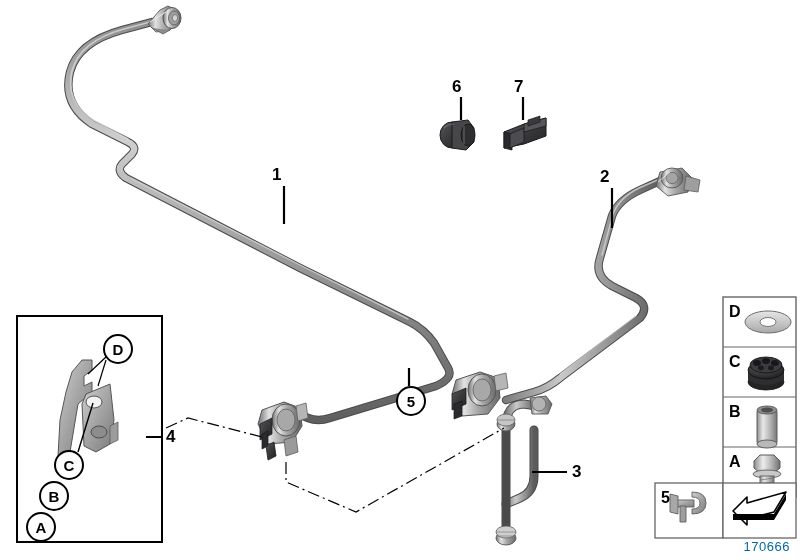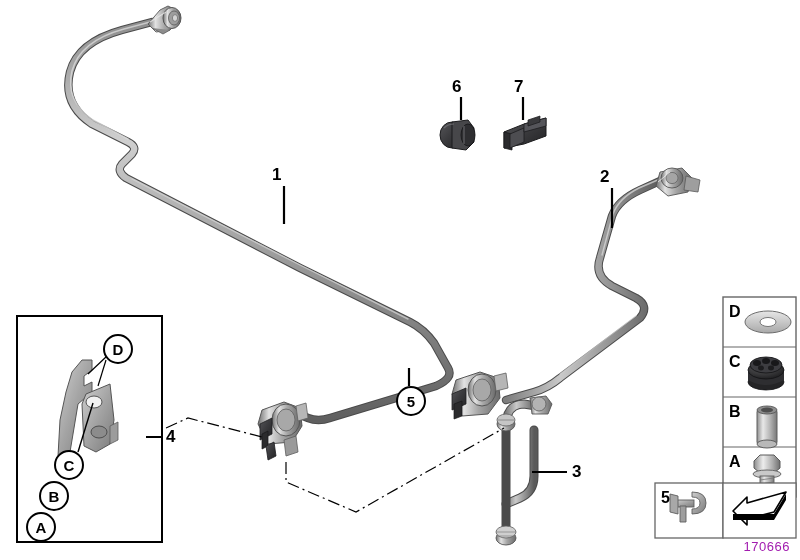--- a/index.html
+++ b/index.html
@@ -7,21 +7,21 @@
        font-family:"Liberation Sans",sans-serif;color:#000;}
   #stage{position:absolute;inset:0;width:800px;height:560px;}
   svg.layer{position:absolute;left:0;top:0;width:800px;height:560px;}
   .callout-num{position:absolute;font-weight:bold;font-size:17px;line-height:1;
                color:#000;}
   .circ{position:absolute;border:2px solid #000;border-radius:50%;
         background:#fff;display:flex;align-items:center;justify-content:center;
         font-weight:bold;font-size:15px;}
   .legend-letter{position:absolute;font-weight:bold;font-size:16px;}
   .diagnum{position:absolute;right:10px;bottom:6px;font-size:13px;
-           letter-spacing:.5px;color:#a21caf;}
+           letter-spacing:.5px;color:#0369a1;}
 </style>
 </head>
 <body>
 
 <div id="stage">
 
   <svg class="layer" viewBox="0 0 800 560">
     <defs>
       <linearGradient id="tubeA" x1="0" y1="0" x2="0" y2="1">
         <stop offset="0%" stop-color="#8e8e8e"></stop>

